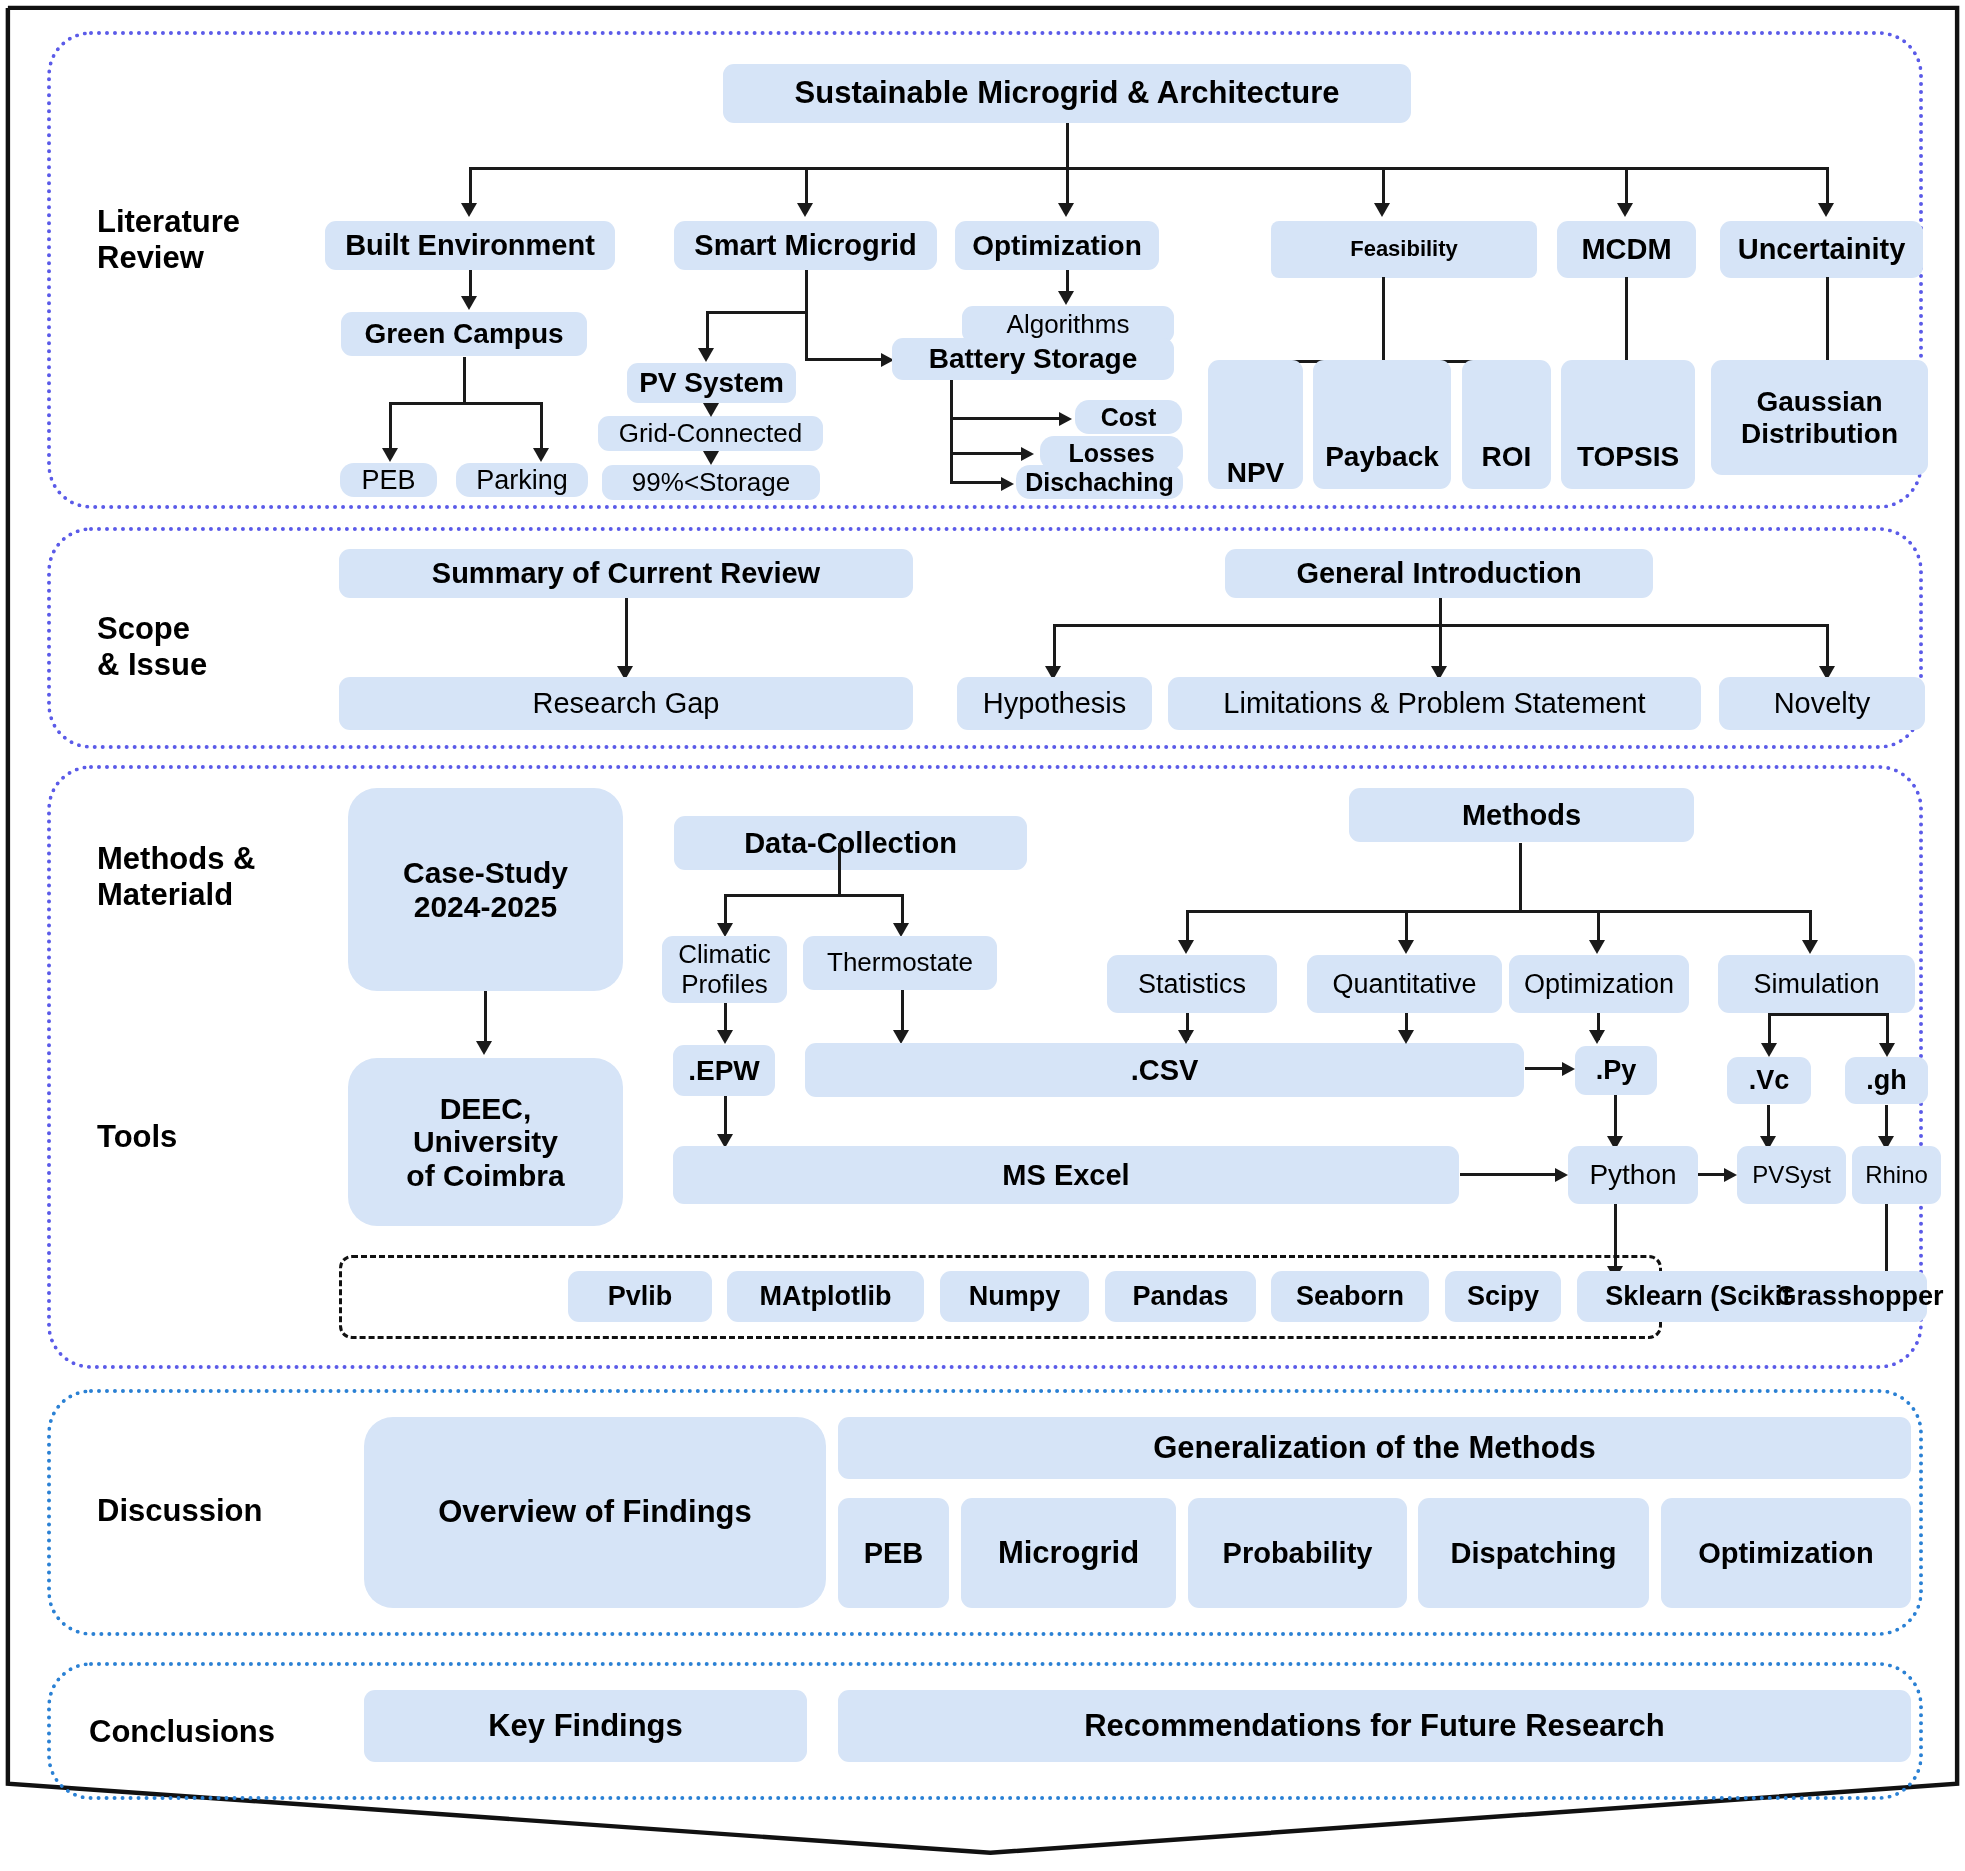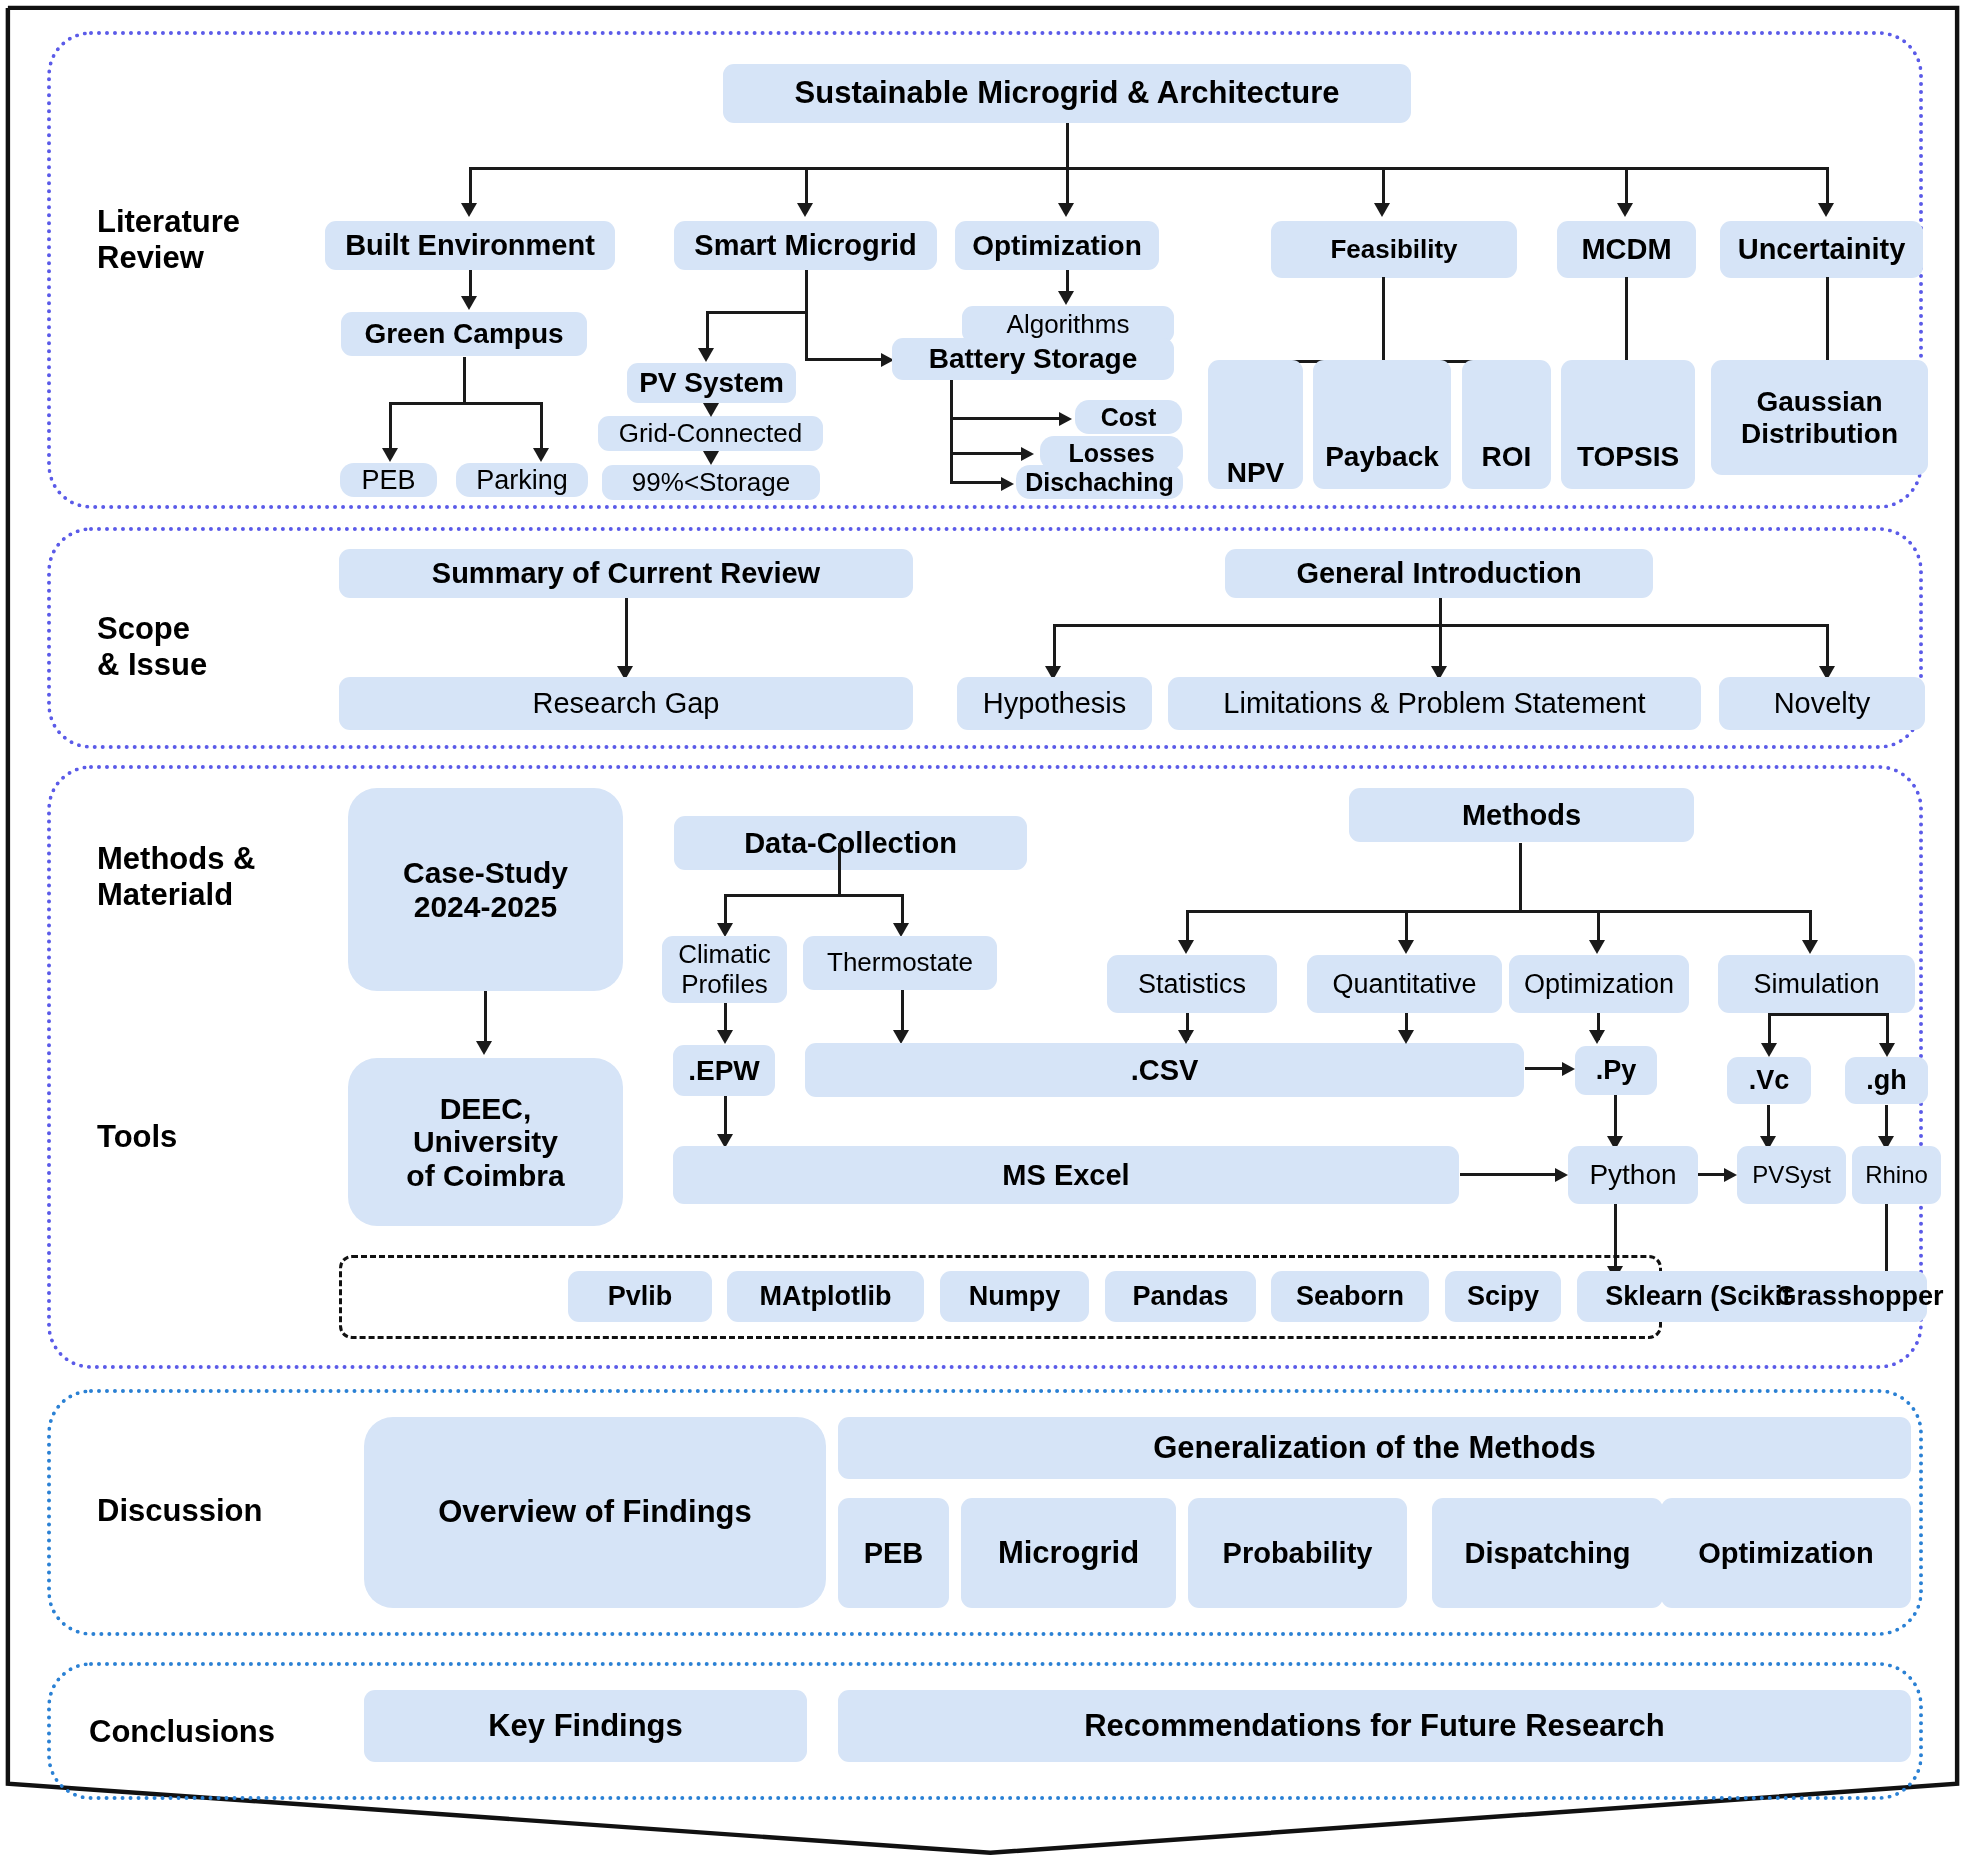--- a/index.html
+++ b/index.html
@@ -117,21 +117,21 @@
 
   <div class="ln vl" style="left:1826px;top:167px;height:39px;"></div>
   <div class="ah-down" style="left:1818px;top:203px;"></div>
 
   <div class="node bold" style="left:325px;top:221px;width:290px;height:49px;font-size:29px;">Built Environment</div>
 
   <div class="node bold" style="left:674px;top:221px;width:263px;height:49px;font-size:29px;">Smart Microgrid</div>
 
   <div class="node bold" style="left:955px;top:221px;width:204px;height:49px;font-size:28px;">Optimization</div>
 
-  <div class="node bold" style="left:1271px;top:221px;width:246px;height:57px;font-size:26px;">Feasibility</div>
+  <div class="node bold" style="left:1271px;top:221px;width:266px;height:57px;font-size:22px;border-radius:8px;">Feasibility</div>
 
   <div class="node bold" style="left:1557px;top:221px;width:139px;height:57px;font-size:29px;">MCDM</div>
 
   <div class="node bold" style="left:1720px;top:221px;width:203px;height:57px;font-size:29px;">Uncertainity</div>
 
   <div class="ln vl" style="left:469px;top:270px;height:30px;"></div>
   <div class="ah-down" style="left:461px;top:296px;"></div>
   <div class="node bold" style="left:341px;top:312px;width:246px;height:44px;font-size:28px;">Green Campus</div>
 
   <div class="ln vl" style="left:463px;top:357px;height:47px;"></div>
@@ -335,21 +335,21 @@
   <div class="stage blue" style="left:47px;top:1389px;width:1876px;height:247px;"></div>
   <div class="stage-label" style="left:97px;top:1493px;width:227px;font-size:31px;">Discussion</div>
 
   <div class="node bold" style="left:364px;top:1417px;width:462px;height:191px;font-size:31px;border-radius:29px;">Overview of Findings</div>
 
   <div class="node bold" style="left:838px;top:1417px;width:1073px;height:62px;font-size:31px;">Generalization of the Methods</div>
 
   <div class="node bold" style="left:838px;top:1498px;width:111px;height:110px;font-size:29px;">PEB</div>
   <div class="node bold" style="left:961px;top:1498px;width:215px;height:110px;font-size:31px;">Microgrid</div>
   <div class="node bold" style="left:1188px;top:1498px;width:219px;height:110px;font-size:29px;">Probability</div>
-  <div class="node bold" style="left:1418px;top:1498px;width:231px;height:110px;font-size:29px;margin-left:14px;">Dispatching</div>
+  <div class="node bold" style="left:1418px;top:1498px;width:231px;height:110px;font-size:29px;">Dispatching</div>
   <div class="node bold" style="left:1661px;top:1498px;width:250px;height:110px;font-size:29px;">Optimization</div>
 
   <div class="stage blue" style="left:47px;top:1662px;width:1876px;height:138px;"></div>
   <div class="stage-label" style="left:89px;top:1714px;width:246px;font-size:31px;">Conclusions</div>
 
   <div class="node bold" style="left:364px;top:1690px;width:443px;height:72px;font-size:31px;">Key Findings</div>
   <div class="node bold" style="left:838px;top:1690px;width:1073px;height:72px;font-size:31px;">Recommendations for Future Research</div>
 
 </div>
 

